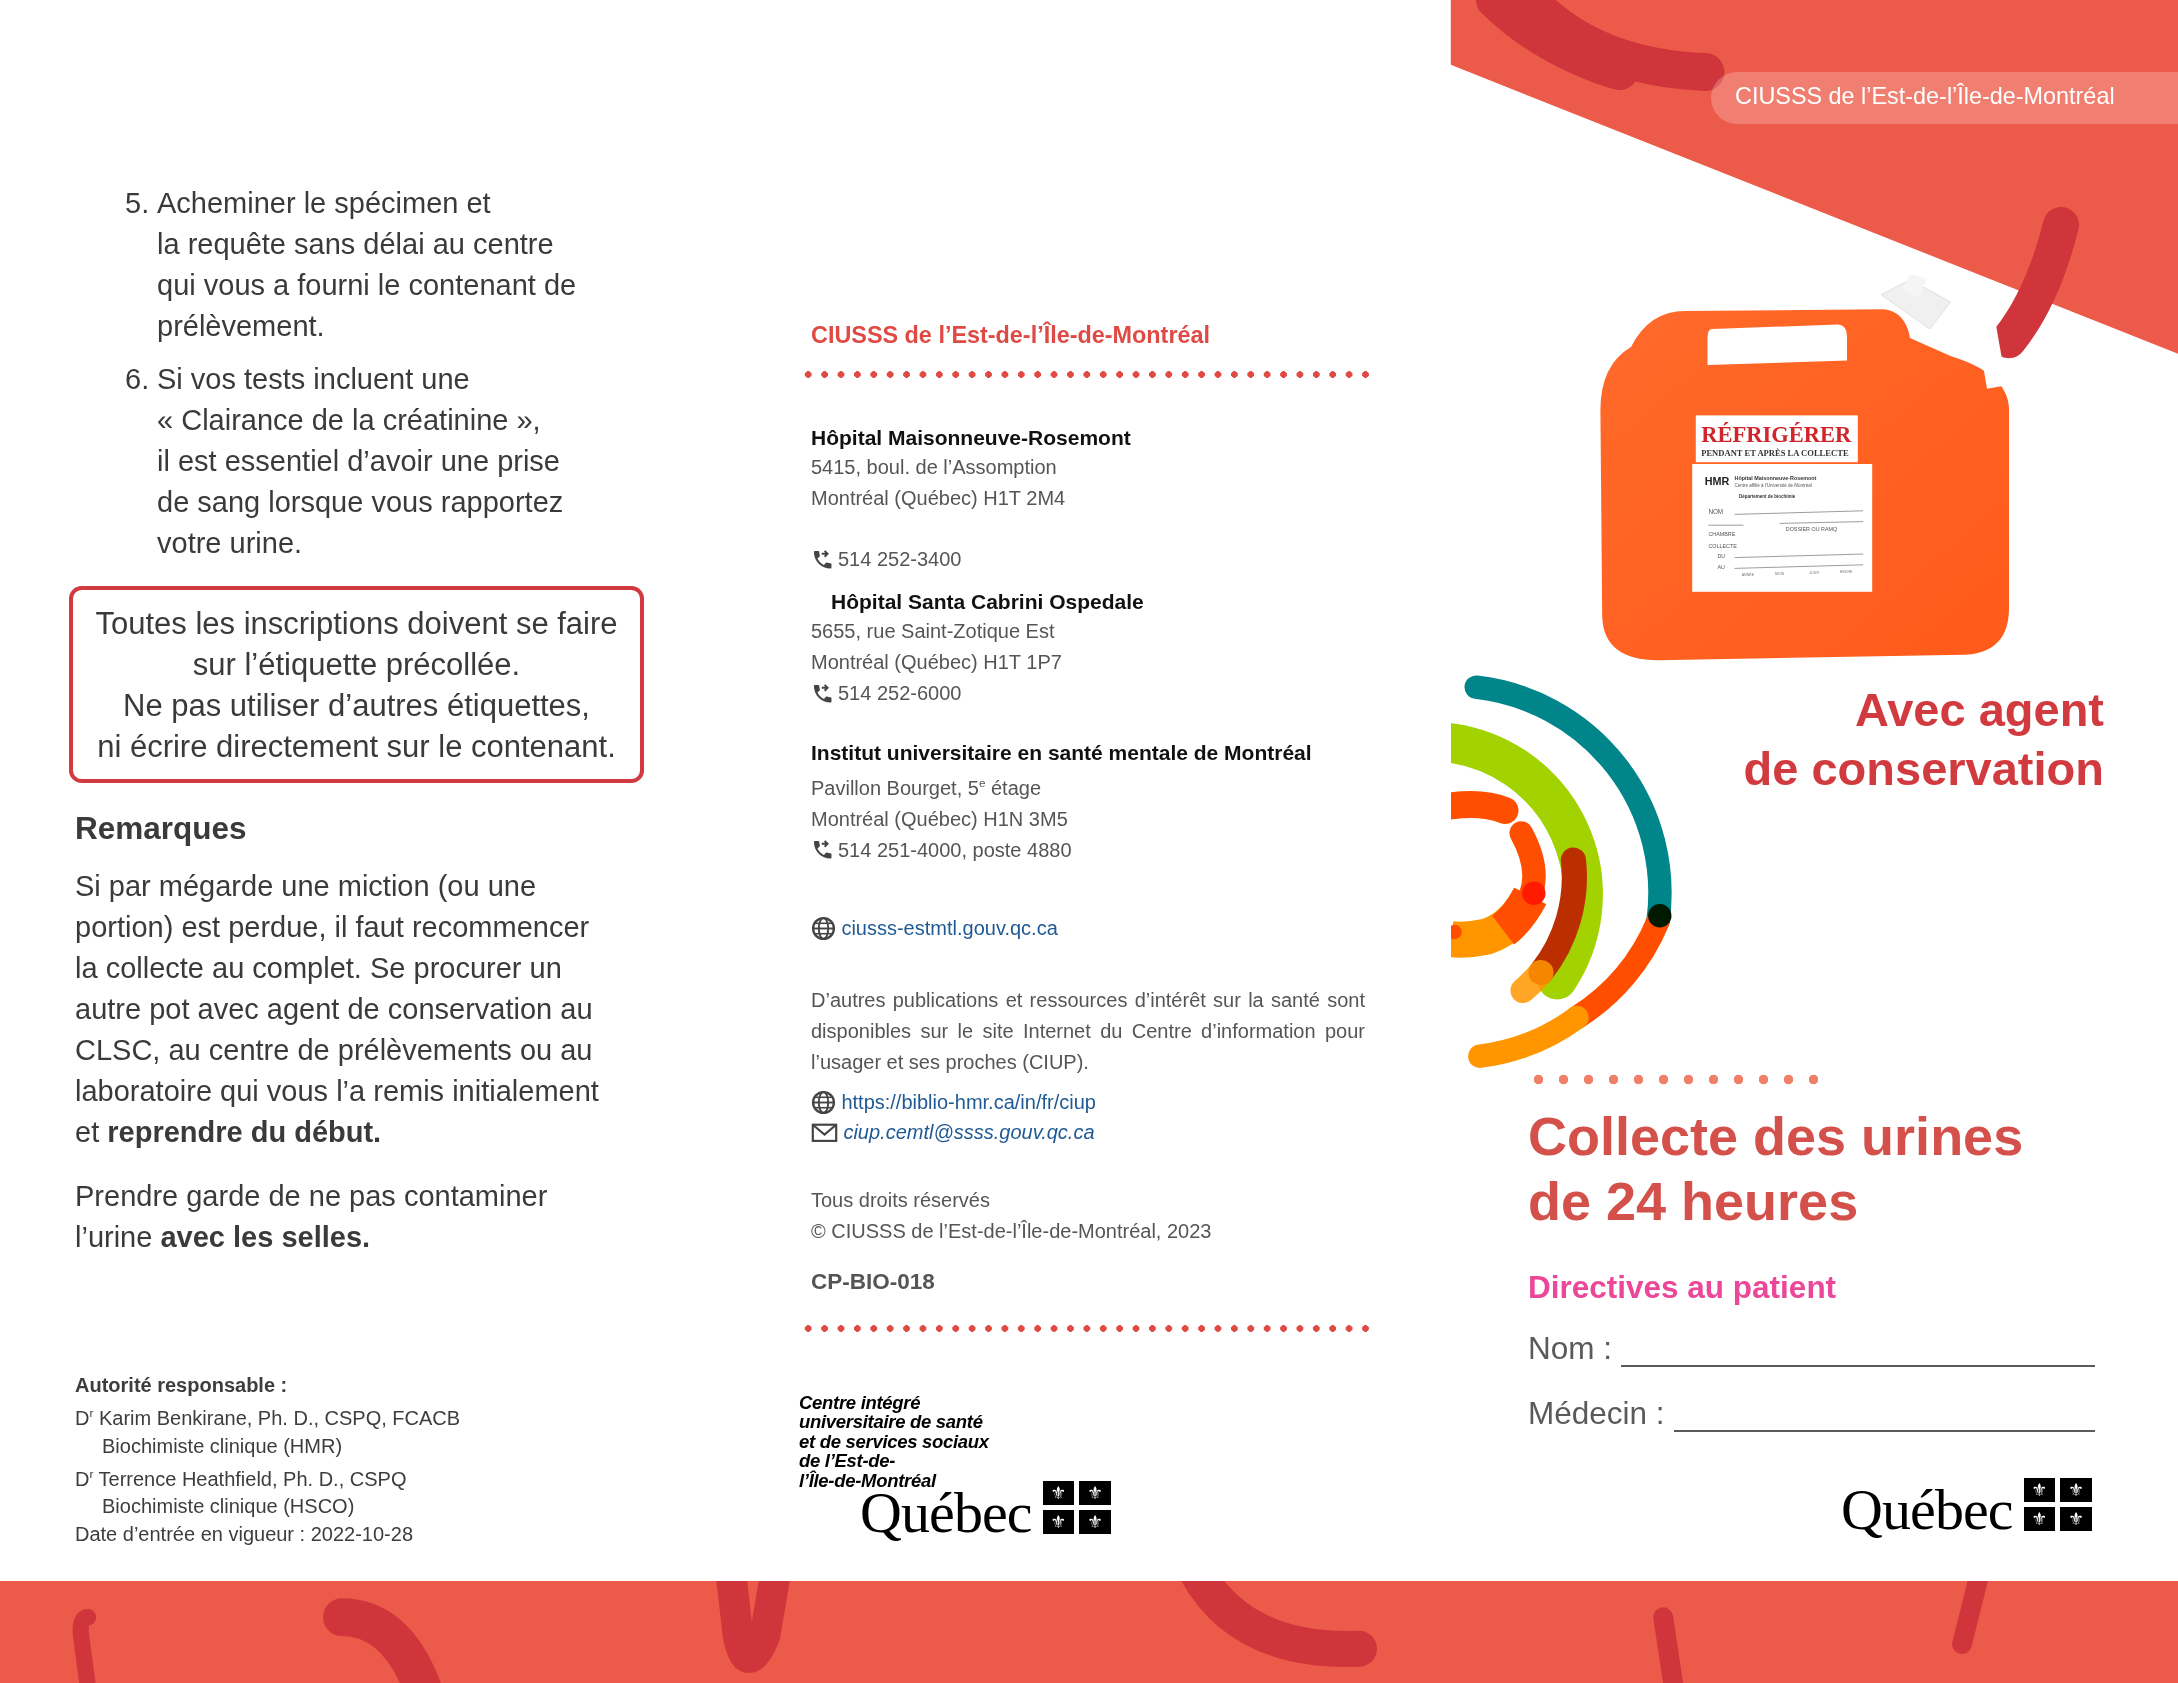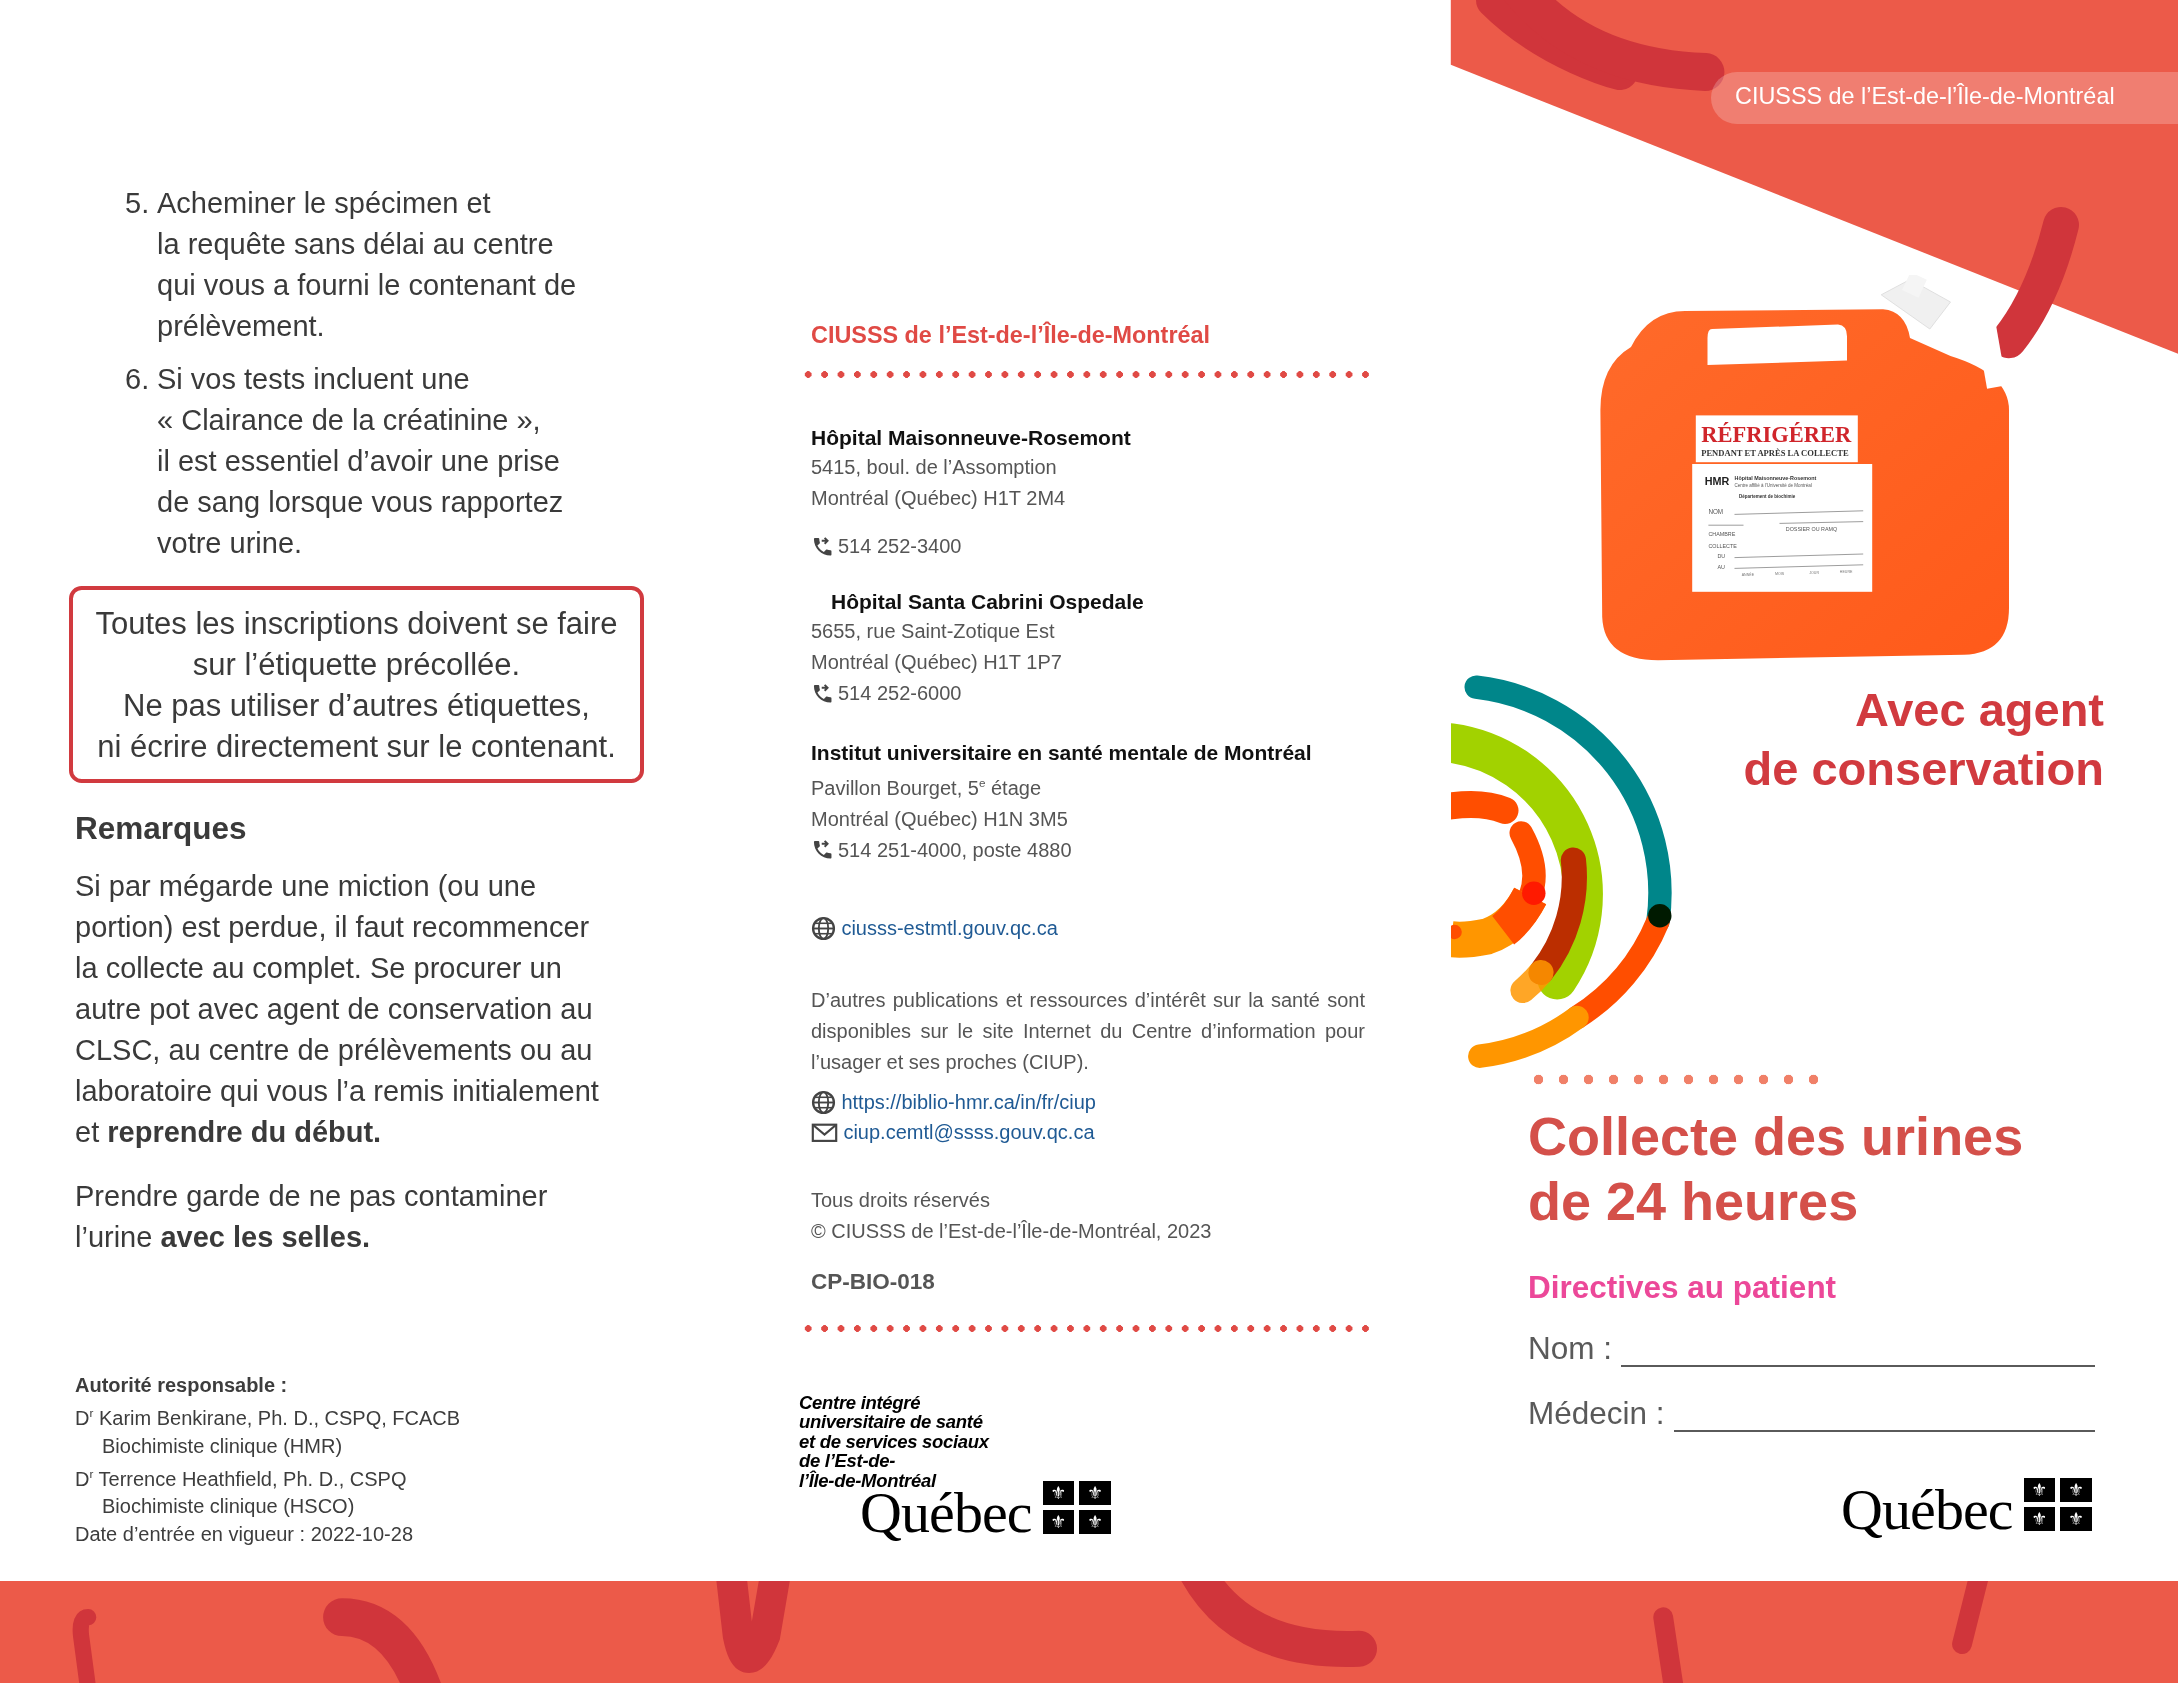--- a/index.html
+++ b/index.html
@@ -103,21 +103,21 @@
   <div>Date d’entrée en vigueur : 2022-10-28</div>
 </div>
 
 <div class="abs mid mid-org">CIUSSS de l’Est-de-l’Île-de-Montréal</div>
 <div class="abs dots" style="left:800px;top:371px;width:578px;"></div>
 
 <div class="abs mid" style="top:423px;">
   <div class="site-title" style="line-height:29px;">Hôpital Maisonneuve-Rosemont</div>
   <div class="site-line" style="line-height:31px;">5415, boul. de l’Assomption</div>
   <div class="site-line" style="line-height:31px;">Montréal (Québec) H1T 2M4</div>
-  <div class="site-line phone" style="line-height:31px;margin-top:17px;">
+  <div class="site-line phone" style="line-height:31px;margin-top:30px;">
     <svg width="23.4" height="23.4" viewBox="0 0 24 24">
         <path d="M6.6 10.8c1.4 2.8 3.8 5.1 6.6 6.6l2.2-2.2c.3-.3.7-.4 1-.2 1.1.4 2.3.6 3.6.6.6 0 1 .4 1 1V20c0 .6-.4 1-1 1C10.6 21 3 13.4 3 4c0-.6.4-1 1-1h3.5c.6 0 1 .4 1 1 0 1.3.2 2.5.6 3.6.1.3 0 .7-.2 1L6.6 10.8z" fill="#444"></path>
         <path d="M14 3l3 3-3 3M17 6h-6" stroke="#444" stroke-width="2" fill="none"></path>
       </svg>
     <span>514 252-3400</span>
   </div>
 </div>
 
 <div class="abs mid" style="top:587px;">
   <div class="site-title" style="line-height:29px;margin-left:20px;">Hôpital Santa Cabrini Ospedale</div>
@@ -161,21 +161,21 @@
 <div class="abs mid linkrow" style="top:1090px;">
   <svg width="25" height="25" viewBox="0 0 24 24">
       <circle cx="12" cy="12" r="10" fill="none" stroke="#444" stroke-width="2.2"></circle>
       <ellipse cx="12" cy="12" rx="4.5" ry="10" fill="none" stroke="#444" stroke-width="1.8"></ellipse>
       <line x1="2" y1="12" x2="22" y2="12" stroke="#444" stroke-width="1.8"></line>
       <line x1="4" y1="7" x2="20" y2="7" stroke="#444" stroke-width="1.5"></line>
       <line x1="4" y1="17" x2="20" y2="17" stroke="#444" stroke-width="1.5"></line>
     </svg>
   <span class="link">https://biblio-hmr.ca/in/fr/ciup</span>
 </div>
-<div class="abs mid linkrow" style="top:1121px;">
+<div class="abs mid linkrow" style="top:1121px;font-style:italic;">
   <svg width="27" height="21.6" viewBox="0 0 30 24">
       <rect x="2" y="3" width="26" height="18" fill="none" stroke="#444" stroke-width="2.4"></rect>
       <polyline points="2,3 15,14 28,3" fill="none" stroke="#444" stroke-width="2.4"></polyline>
     </svg>
   <span class="link">ciup.cemtl@ssss.gouv.qc.ca</span>
 </div>
 
 <div class="abs mid site-line" style="top:1185px;line-height:31px;">Tous droits réservés</div>
 <div class="abs mid site-line" style="top:1216px;line-height:31px;">© CIUSSS de l’Est-de-l’Île-de-Montréal, 2023</div>
 <div class="abs mid cp" style="top:1269px;">CP-BIO-018</div>

